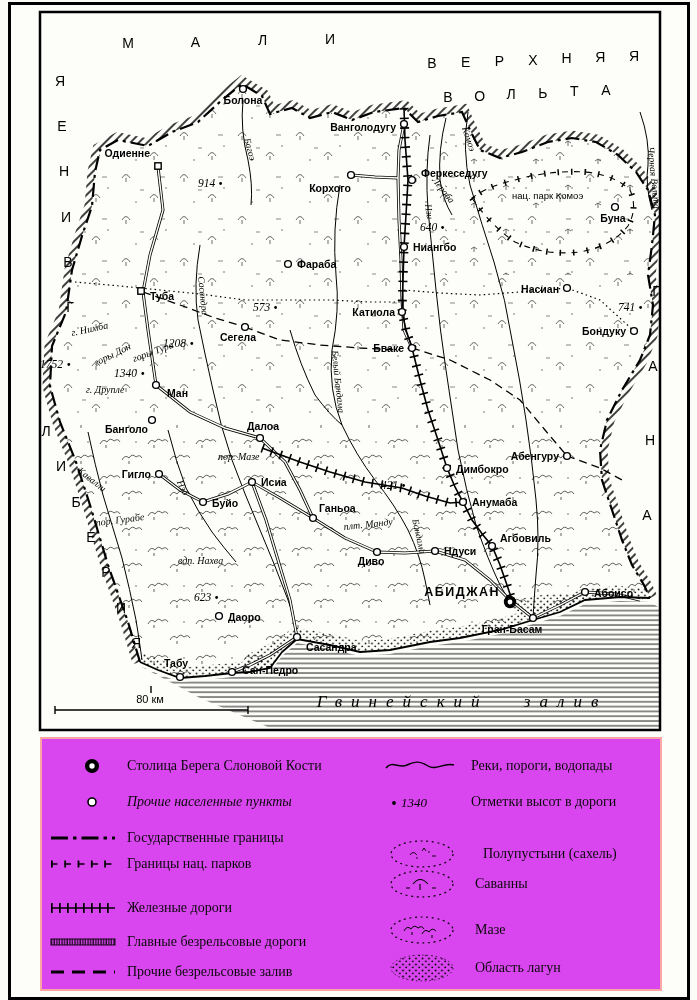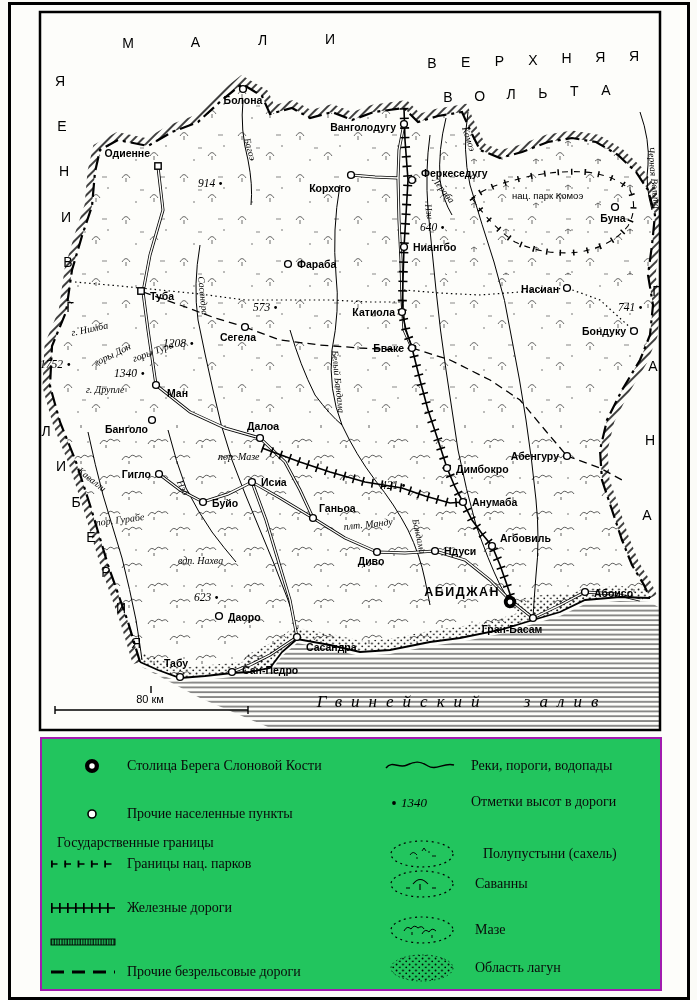--- a/index.html
+++ b/index.html
@@ -15,21 +15,21 @@
   .country-letter{font-family:"Liberation Sans",sans-serif;font-size:14px;fill:#000;text-anchor:middle;}
   .elev{font-family:"Liberation Serif",serif;font-style:italic;font-size:11.5px;fill:#000;}
   .river-label{font-family:"Liberation Serif",serif;font-style:italic;font-size:9.5px;fill:#000;text-anchor:middle;}
   .feat{font-family:"Liberation Serif",serif;font-style:italic;font-size:10px;fill:#000;}
   .feat-upright{font-family:"Liberation Sans",sans-serif;font-style:normal;font-size:9.5px;fill:#000;}
   .sea-label{font-family:"Liberation Serif",serif;font-style:italic;font-size:17px;fill:#000;
        letter-spacing:9px;word-spacing:22px;text-anchor:middle;}
   .scale-label{font-family:"Liberation Sans",sans-serif;font-size:11px;fill:#000;text-anchor:middle;}
   
   .legend-box{position:absolute;left:40px;top:737px;width:618px;height:250px;
-       border:2px solid #a21caf;background:#22c55e;}
+       border:2px solid #fca5a5;background:#d946ef;}
   .legend-item{position:absolute;display:flex;align-items:center;height:26px;left:6px;}
   .legend-item.right{left:340px;}
   .legend-item.tall{height:34px;}
   .legend-item .lbl{font-family:"Liberation Serif",serif;font-size:14px;color:#0a0a0a;
        margin-left:9px;white-space:nowrap;}
 </style>
 </head>
 <body>
 
 <div class="page-frame"></div>
@@ -290,27 +290,27 @@
 
 <div class="legend-box">
   <div id="legend-left">
       <div class="legend-item" style="top: 14px;">
         <svg width="70" height="26">
           <circle cx="44" cy="13" r="7" fill="#000"></circle>
           <circle cx="44" cy="13" r="2.7" fill="#fff"></circle>
         </svg>
         <span class="lbl">Столица Берега Слоновой Кости</span>
       </div>
-      <div class="legend-item" style="top: 62px;">
+      <div class="legend-item" style="top: 50px; font-style: italic;">
         <svg width="70" height="26">
           <circle cx="44" cy="13" r="4" fill="#fff" stroke="#000" stroke-width="1.6"></circle>
         </svg>
         <span class="lbl">Прочие населенные пункты</span>
       </div>
-      <div class="legend-item" style="top: 86px; flex-direction: column;">
+      <div class="legend-item" style="top: 86px;">
         <svg width="70" height="26">
           <path d="M3,13 H67" stroke="#000" stroke-width="2.8" fill="none" stroke-dasharray="17 5 3.5 5"></path>
         </svg>
         <span class="lbl">Государственные границы</span>
       </div>
       <div class="legend-item" style="top: 112px;">
         <svg width="70" height="26">
           <path d="M3,13 H67" stroke="#000" stroke-width="1.3" fill="none" stroke-dasharray="6.5 7"></path>
           <path d="M3,13 H67" stroke="#000" stroke-width="7" fill="none" stroke-dasharray="1.8 11.5"></path>
         </svg>
@@ -320,26 +320,27 @@
         <svg width="70" height="26">
           <path d="M3,13 H67" stroke="#000" stroke-width="1.7"></path>
           <path d="M3,13 H67" stroke="#000" stroke-width="10" stroke-dasharray="1.7 6.3"></path>
         </svg>
         <span class="lbl">Железные дороги</span>
       </div>
       <div class="legend-item" style="top: 190px;">
         <svg width="70" height="26">
           <rect x="3" y="10" width="64" height="6" fill="url(#roadfill)" stroke="#000" stroke-width="0.9"></rect>
         </svg>
+        <span class="lbl">Главные безрельсовые дороги</span>
       </div>
       <div class="legend-item" style="top: 220px;">
         <svg width="70" height="26">
           <path d="M3,13 H67" stroke="#000" stroke-width="2.8" stroke-dasharray="13 8"></path>
         </svg>
-        <span class="lbl">Прочие безрельсовые дороги</span>
+        <span class="lbl">Прочие безрельсовые залив</span>
       </div>
     </div>
   <div id="legend-right">
       <div class="legend-item right" style="top: 14px;">
         <svg width="80" height="26">
           <path d="M4,15 C10,7 17,16 25,12 S38,8 46,13 S62,9 72,12" stroke="#000" stroke-width="1.4" fill="none"></path>
         </svg>
         <span class="lbl">Реки, пороги, водопады</span>
       </div>
       <div class="legend-item right" style="top: 50px;">

